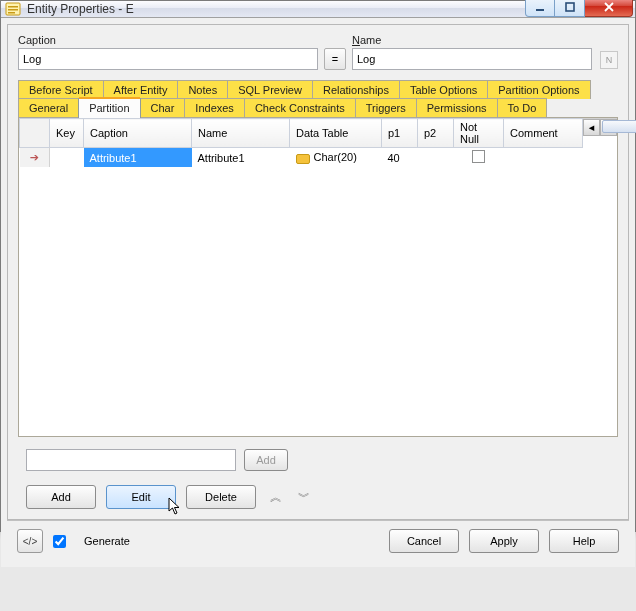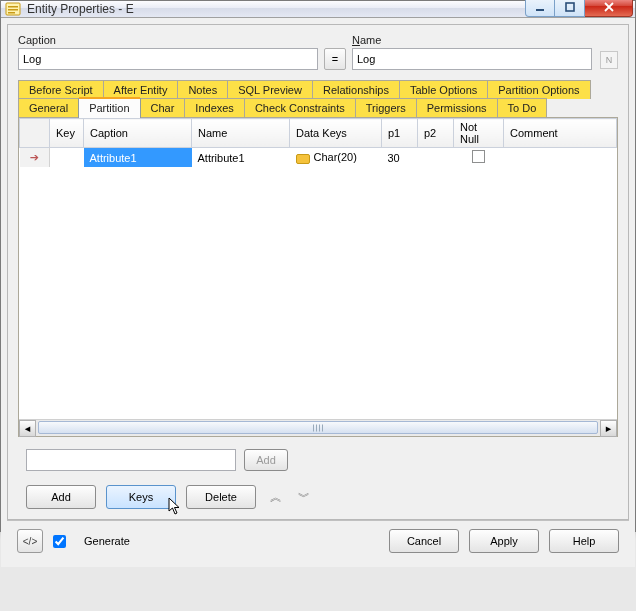--- a/index.html
+++ b/index.html
@@ -149,21 +149,20 @@
     position:absolute;
     left:0; right:0; top:-2px; height:2px;
     background:#f5a623; 
   }
   .tab-page {
     border:1px solid #aca899;
     background:#fff;
     border-top:1px solid #aca899;
     height:320px;
     display:flex;
-    flex-direction:column;
   }
   
   .grid {
     flex:1;
     overflow:hidden;
     position:relative;
     background:#fff;
   }
   .grid table { border-collapse:collapse; width:100%; }
   .grid th {
@@ -365,35 +364,35 @@
           </div>
         <div class="tab-page">
           <div class="grid">
             <table>
               <thead>
                   <tr id="gridhead">
                     <th style="width: 30px; background: rgb(242, 242, 242);"></th>
                     <th style="width: 34px;">Key</th>
                     <th style="width: 108px;">Caption</th>
                     <th style="width: 98px;">Name</th>
-                    <th style="width: 92px;">Data Keys</th>
+                    <th style="width: 92px;">Data Table</th>
                     <th style="width: 36px;">p1</th>
                     <th style="width: 36px;">p2</th>
                     <th style="width: 50px;">Not Null</th>
                     <th>Comment</th>
                   </tr>
                 </thead>
               <tbody>
                 <tr>
                   <td class="row-gutter" style="color:#b55;">➔</td>
                   <td style="width:34px;"></td>
                   <td class="sel-cell" style="width:104px;">Attribute1</td>
                   <td style="width:98px;">Attribute1</td>
                   <td style="width:92px;"><span class="type-icon"></span><span>Char(20)</span></td>
-                  <td style="width:36px;">30</td>
+                  <td style="width:36px;">40</td>
                   <td style="width:36px;"></td>
                   <td style="width:50px; text-align:center;"><span class="checkbox"></span></td>
                   <td></td>
                 </tr>
               </tbody>
             </table>
           </div>
           <div class="hscroll">
             <div class="arrow">◂</div>
             <div class="track">
@@ -406,21 +405,21 @@
         </div>
       </div>
 
       <div class="mid-row">
         <input class="txtin" style="">
         <button class="btn small disabled">Add</button>
       </div>
 
       <div class="btnrow" style="position:relative;">
         <button class="btn">Add</button>
-        <button class="btn highlight">Keys</button>
+        <button class="btn highlight">Edit</button>
         <button class="btn">Delete</button>
         <span class="chev">︽</span>
         <span class="chev">︾</span>
         <svg class="cursor" style="left:150px; top:12px;" viewBox="0 0 16 20">
           <path d="M1 1 L1 14 L4.5 11 L7 17 L9 16 L6.5 10.5 L11 10.5 Z" fill="#fff" stroke="#000" stroke-width="1"></path>
         </svg>
       </div>
 
     </div>
 

